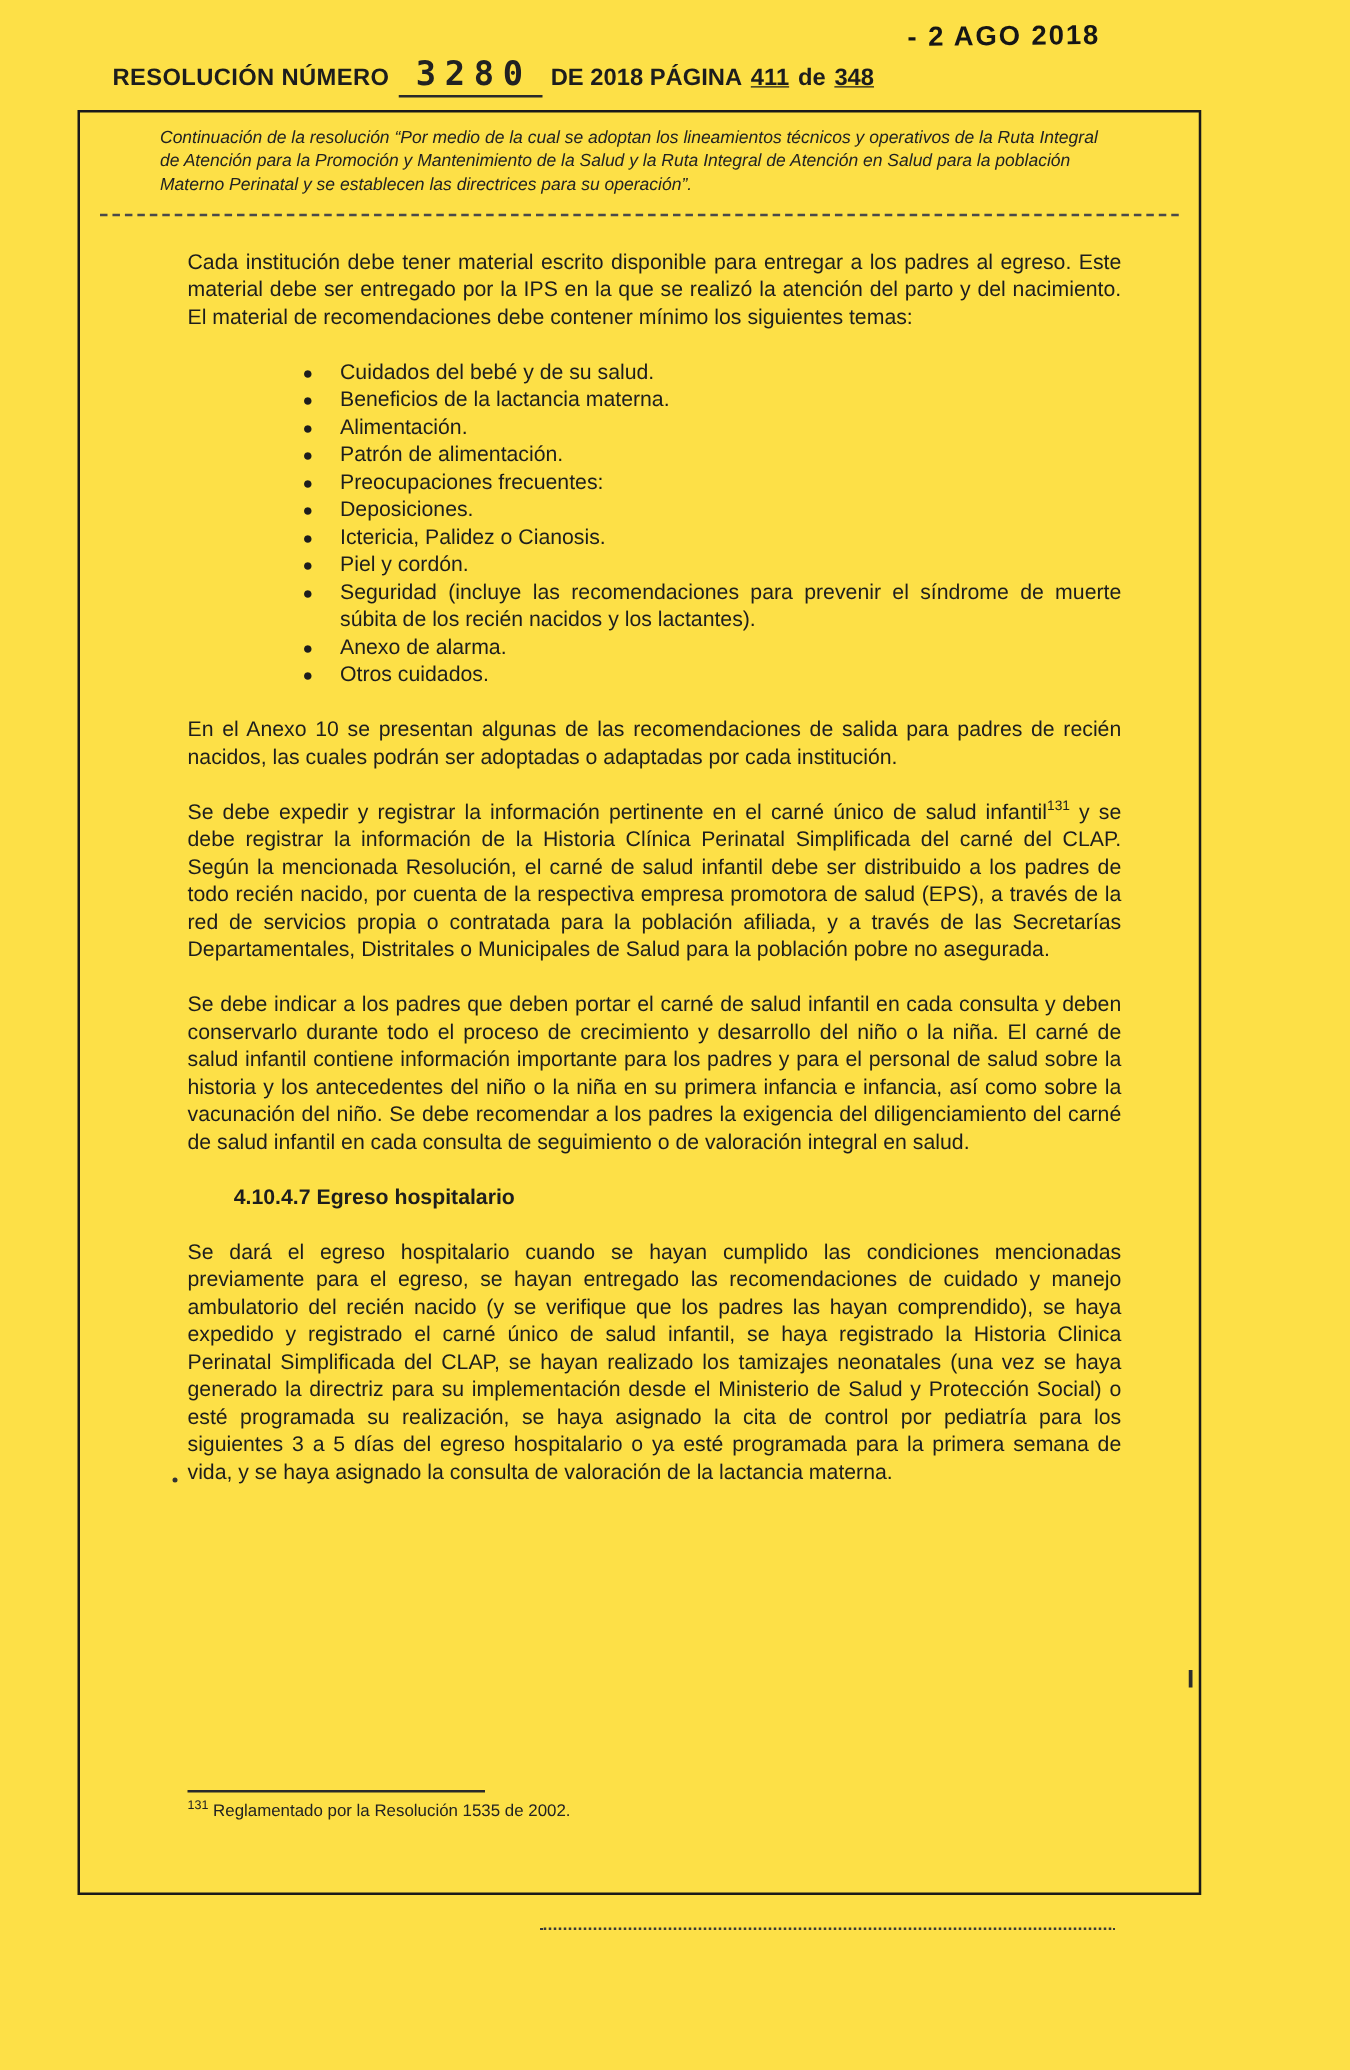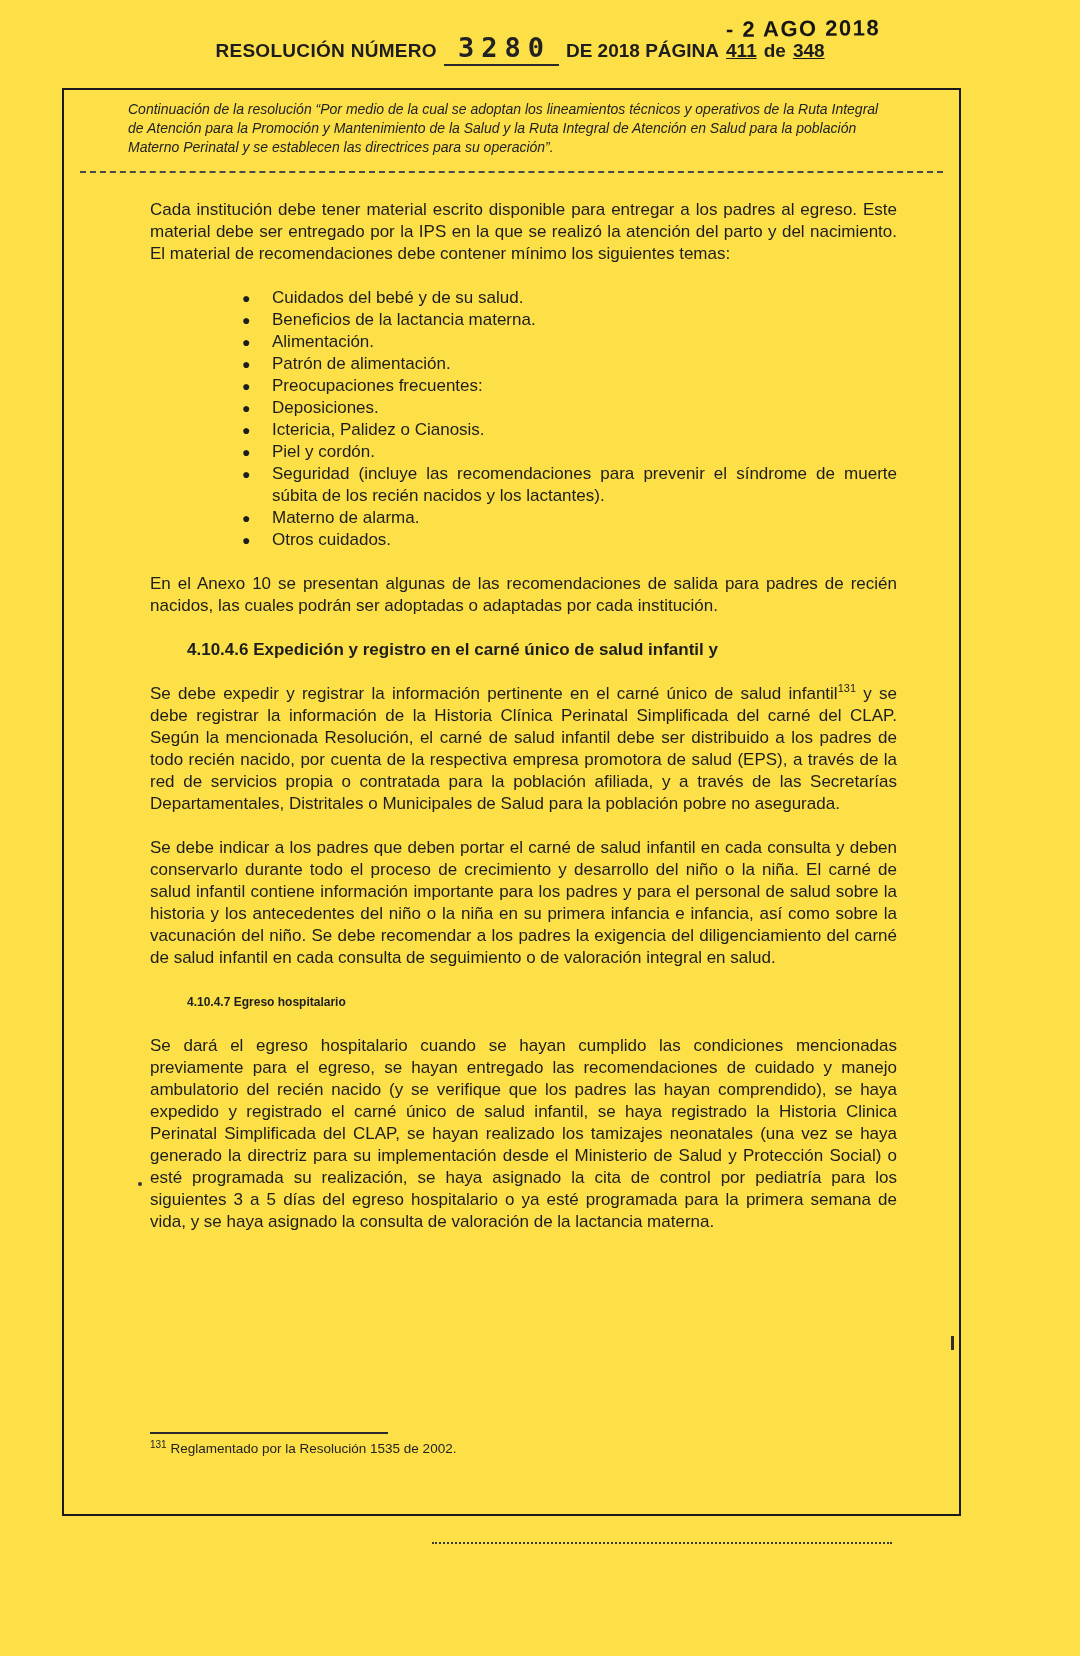--- a/index.html
+++ b/index.html
@@ -1,41 +1,41 @@
 <!DOCTYPE html>
 <html><head>
 <meta charset="utf-8">
 <style>
   html,body{margin:0;padding:0;}
   body{background:#d9d9d9;font-family:"Liberation Sans",sans-serif;}
   .page{position:relative;width:1080px;height:1656px;margin:0 auto;background:#fde047;color:#1d1d1d;overflow:hidden;}
 
   
   .stamp-date{position:absolute;top:16px;left:726px;font-weight:700;font-size:22px;letter-spacing:1.5px;transform:rotate(-0.6deg);color:#161616;white-space:nowrap;}
-  .resolution-line{position:absolute;top:32px;left:90px;width:860px;display:flex;justify-content:center;align-items:baseline;gap:7px;white-space:nowrap;}
+  .resolution-line{position:absolute;top:44px;left:90px;width:860px;display:flex;align-items:baseline;gap:7px;white-space:nowrap;}
   .res-label{font-weight:700;font-size:19px;letter-spacing:.3px;}
   .res-number{font-family:"DejaVu Sans Mono",monospace;font-weight:700;font-size:27px;letter-spacing:7px;border-bottom:2px solid #2a2a2a;padding:0 8px 1px 14px;color:#222;}
   .res-suffix,.page-conn{font-weight:700;font-size:19px;}
   .page-num{font-weight:700;font-size:19px;text-decoration:underline;}
 
   
   .doc-box{position:absolute;top:88px;left:62px;width:895px;height:1424px;border:2px solid #1a1a1a;overflow:hidden;}
   .continuation{font-style:italic;font-size:14px;line-height:19px;text-align:left;padding:10px 64px 8px;color:#222;}
   .dashed-sep{margin:6px 16px 0;border-top:2px dashed #4a4a4a;height:0;}
 
   
   .body-content{padding:26px 62px 0 86px;}
   .body-content p{font-size:17px;line-height:22px;text-align:justify;margin:0 0 22px;}
   .bullets{list-style:none;margin:0 0 22px;padding:0;}
   .bullets li{display:flex;padding-left:92px;font-size:17px;line-height:22px;text-align:justify;}
   .bullets .dot{flex:0 0 30px;width:30px;font-size:14px;}
   .heading{font-weight:700;font-size:17px;line-height:22px;margin:0 0 22px;}
   .heading .h-line1{margin-left:37px;}
   .heading .h-line2{margin-left:105px;}
-  .heading-egreso{font-weight:700;font-size:12px;line-height:22px;margin:0 0 22px 37px;}
+  .heading-egreso{font-weight:700;font-size:17px;line-height:22px;margin:0 0 22px 37px;}
   sup{font-size:11px;line-height:0;}
 
   
   .footnote-area{position:absolute;left:86px;bottom:58px;}
   .fn-rule{width:238px;border-top:2px solid #2a2a2a;margin-bottom:7px;}
   .footnote{font-size:13.5px;color:#222;}
   .footnote sup{font-size:10px;}
 
   
   .artifact-bottom{position:absolute;top:1542px;left:432px;width:460px;border-top:2px dotted #3a3a3a;}
@@ -100,32 +100,31 @@
         <li>
             <span class="dot">●</span>
             <span>Piel y cordón.</span>
           </li>
         <li>
             <span class="dot">●</span>
             <span>Seguridad (incluye las recomendaciones para prevenir el síndrome de muerte súbita de los recién nacidos y los lactantes).</span>
           </li>
         <li>
             <span class="dot">●</span>
-            <span>Materno de alarma.</span>
+            <span>Anexo de alarma.</span>
           </li>
         <li>
             <span class="dot">●</span>
             <span>Otros cuidados.</span>
           </li>
       </ul>
 
       <p>En el Anexo 10 se presentan algunas de las recomendaciones de salida para padres de recién nacidos, las cuales podrán ser adoptadas o adaptadas por cada institución.</p>
 
       <div class="heading">
-        <div class="h-line1">4.10.4.6 Expedición y registro en el carné único de salud infantil y</div>
       </div>
 
       <p><span>Se debe expedir y registrar la información pertinente en el carné único de salud infantil</span><sup>131</sup><span> y se debe registrar la información de la Historia Clínica Perinatal Simplificada del carné del CLAP. Según la mencionada Resolución, el carné de salud infantil debe ser distribuido a los padres de todo recién nacido, por cuenta de la respectiva empresa promotora de salud (EPS), a través de la red de servicios propia o contratada para la población afiliada, y a través de las Secretarías Departamentales, Distritales o Municipales de Salud para la población pobre no asegurada.</span></p>
 
       <p>Se debe indicar a los padres que deben portar el carné de salud infantil en cada consulta y deben conservarlo durante todo el proceso de crecimiento y desarrollo del niño o la niña. El carné de salud infantil contiene información importante para los padres y para el personal de salud sobre la historia y los antecedentes del niño o la niña en su primera infancia e infancia, así como sobre la vacunación del niño. Se debe recomendar a los padres la exigencia del diligenciamiento del carné de salud infantil en cada consulta de seguimiento o de valoración integral en salud.</p>
 
       <div class="heading-egreso">4.10.4.7 Egreso hospitalario</div>
 
       <p>Se dará el egreso hospitalario cuando se hayan cumplido las condiciones mencionadas previamente para el egreso, se hayan entregado las recomendaciones de cuidado y manejo ambulatorio del recién nacido (y se verifique que los padres las hayan comprendido), se haya expedido y registrado el carné único de salud infantil, se haya registrado la Historia Clinica Perinatal Simplificada del CLAP, se hayan realizado los tamizajes neonatales (una vez se haya generado la directriz para su implementación desde el Ministerio de Salud y Protección Social) o esté programada su realización, se haya asignado la cita de control por pediatría para los siguientes 3 a 5 días del egreso hospitalario o ya esté programada para la primera semana de vida, y se haya asignado la consulta de valoración de la lactancia materna.</p>
 

